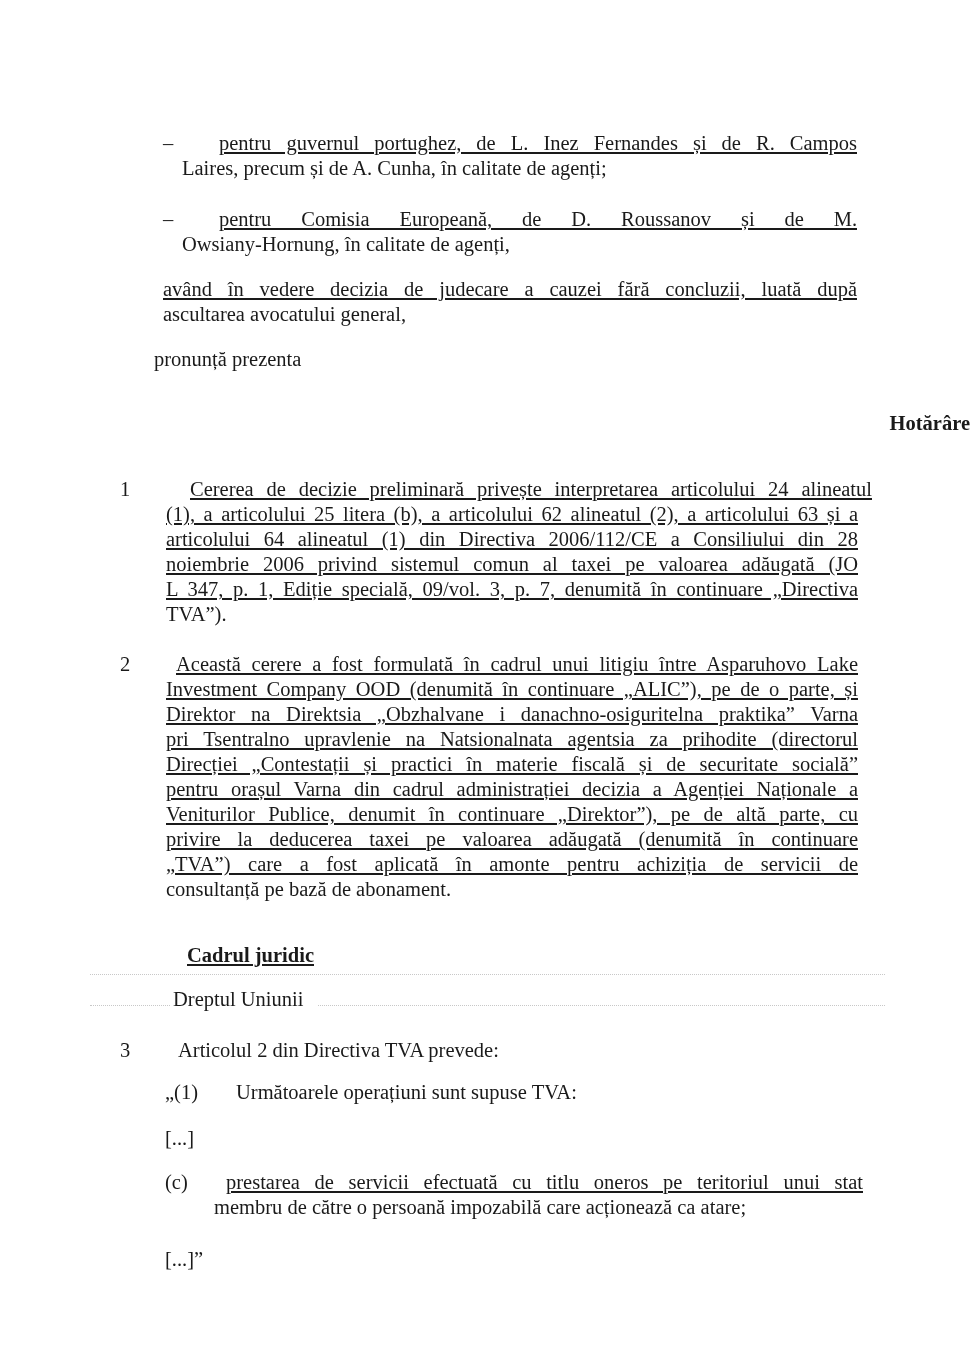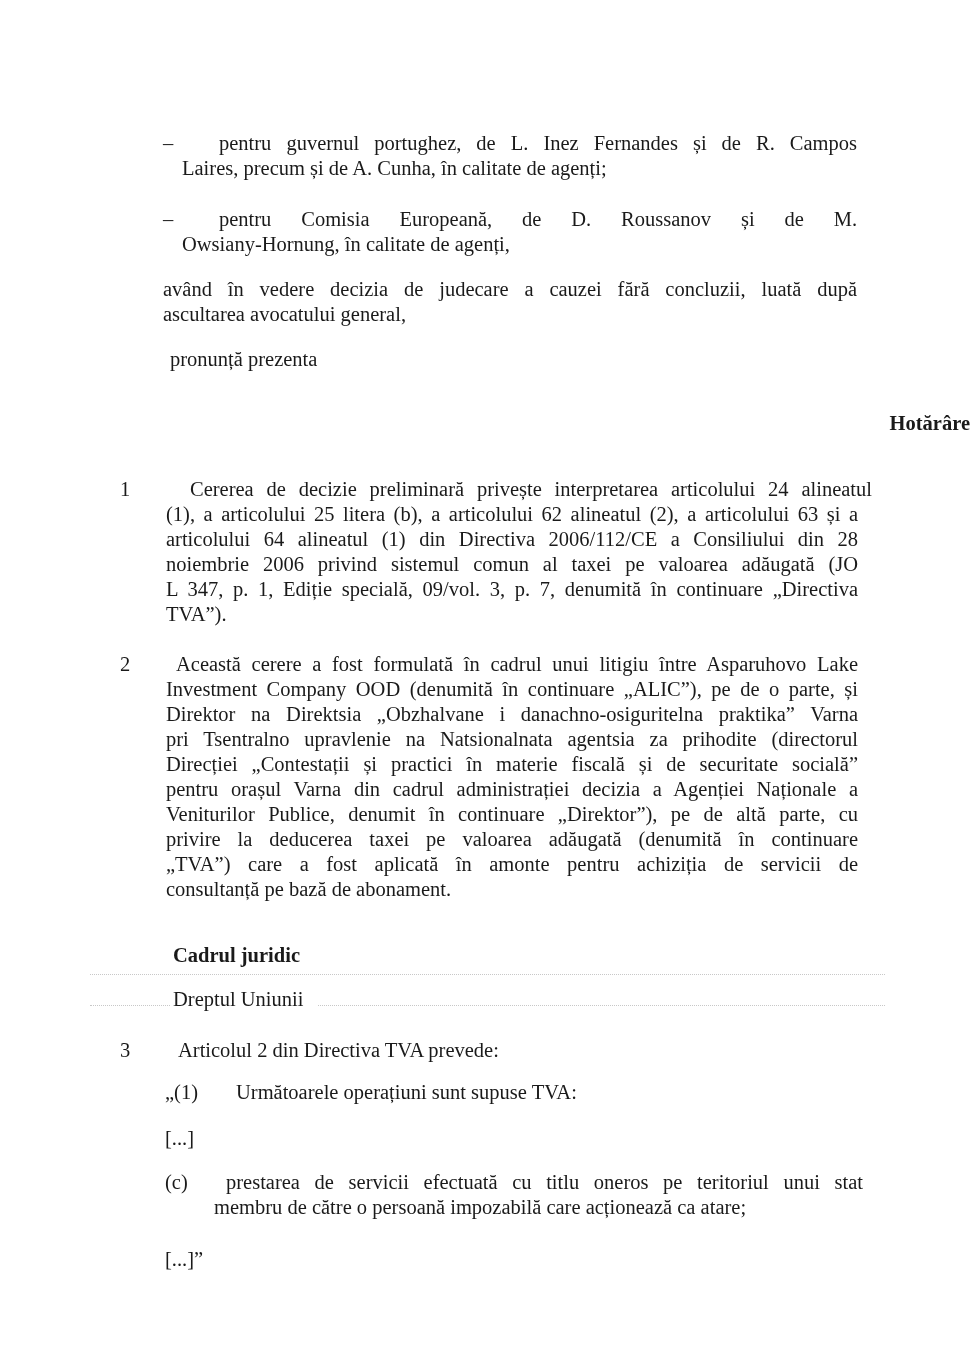--- a/index.html
+++ b/index.html
@@ -4,21 +4,21 @@
 <style>
   html, body { margin: 0; padding: 0; background: #ffffff; }
   body {
     width: 970px; height: 1371px; position: relative; overflow: hidden;
     font-family: "Liberation Serif", "DejaVu Serif", serif;
     color: #1a1a1a;
     font-size: 20.5px;
     line-height: 25px;
   }
   .abs { position: absolute; }
-  .justify-full { text-align: justify; text-align-last: justify; }
+  .justify-full { text-align: justify; text-align-last: justify; text-decoration: underline; }
   .dash { position: absolute; left: 163px; }
   .heading { font-weight: bold; }
   .subheading { }
   .dotted-rule {
     position: absolute; height: 0;
     border-top: 1px dotted #c8c8c8;
   }
   .para-num { position: absolute; left: 120px; }
 </style>
 </head>
@@ -32,21 +32,21 @@
 
 <div>
   <span class="dash" style="top:207px;">–</span>
   <div class="abs justify-full" style="left:219px; top:207px; width:638px;">pentru Comisia Europeană, de D. Roussanov și de M.</div>
   <div class="abs" style="left:182px; top:232px; width:675px;">Owsiany-Hornung, în calitate de agenți,</div>
 </div>
 
 <div>
   <div class="abs justify-full" style="left:163px; top:277px; width:694px;">având în vedere decizia de judecare a cauzei fără concluzii, luată după</div>
   <div class="abs" style="left:163px; top:302px; width:694px;">ascultarea avocatului general,</div>
-  <div class="abs" style="left:170px; top:347px;">pronunță prezenta</div>
+  <div class="abs" style="left:154px; top:347px;">pronunță prezenta</div>
 </div>
 
 <div class="abs heading" style="left:0; width:970px; top:411px; text-align:right; padding-left:50px; box-sizing:border-box;">Hotărâre</div>
 
 <div>
   <span class="para-num" style="top:477px;">1</span>
   <div class="abs justify-full" style="left:176px; top:477px; width:682px;margin-left:14px;">Cererea de decizie preliminară privește interpretarea articolului 24 alineatul</div>
   <div class="abs justify-full" style="left:166px; top:502px; width:692px;">(1), a articolului 25 litera (b), a articolului 62 alineatul (2), a articolului 63 și a</div>
   <div class="abs justify-full" style="left:166px; top:527px; width:692px;">articolului 64 alineatul (1) din Directiva 2006/112/CE a Consiliului din 28</div>
   <div class="abs justify-full" style="left:166px; top:552px; width:692px;">noiembrie 2006 privind sistemul comun al taxei pe valoarea adăugată (JO</div>
@@ -61,21 +61,21 @@
   <div class="abs justify-full" style="left:166px; top:702px; width:692px;">Direktor na Direktsia „Obzhalvane i danachno-osiguritelna praktika” Varna</div>
   <div class="abs justify-full" style="left:166px; top:727px; width:692px;">pri Tsentralno upravlenie na Natsionalnata agentsia za prihodite (directorul</div>
   <div class="abs justify-full" style="left:166px; top:752px; width:692px;">Direcției „Contestații și practici în materie fiscală și de securitate socială”</div>
   <div class="abs justify-full" style="left:166px; top:777px; width:692px;">pentru orașul Varna din cadrul administrației decizia a Agenției Naționale a</div>
   <div class="abs justify-full" style="left:166px; top:802px; width:692px;">Veniturilor Publice, denumit în continuare „Direktor”), pe de altă parte, cu</div>
   <div class="abs justify-full" style="left:166px; top:827px; width:692px;">privire la deducerea taxei pe valoarea adăugată (denumită în continuare</div>
   <div class="abs justify-full" style="left:166px; top:852px; width:692px;">„TVA”) care a fost aplicată în amonte pentru achiziția de servicii de</div>
   <div class="abs" style="left:166px; top:877px;">consultanță pe bază de abonament.</div>
 </div>
 
-<div class="abs heading" style="left:173px; top:943px;">Cadrul juridic</div>
+<div class="abs heading" style="left:187px; top:943px;text-decoration:underline;">Cadrul juridic</div>
 <div class="dotted-rule" style="left:90px; top:974px; width:795px;"></div>
 
 <div class="dotted-rule" style="left:90px; top:1005px; width:80px;"></div>
 <div class="abs subheading" style="left:173px; top:987px;">Dreptul Uniunii</div>
 <div class="dotted-rule" style="left:318px; top:1005px; width:567px;"></div>
 
 <div>
   <span class="para-num" style="top:1038px;">3</span>
   <div class="abs" style="left:178px; top:1038px;">Articolul 2 din Directiva TVA prevede:</div>
 

